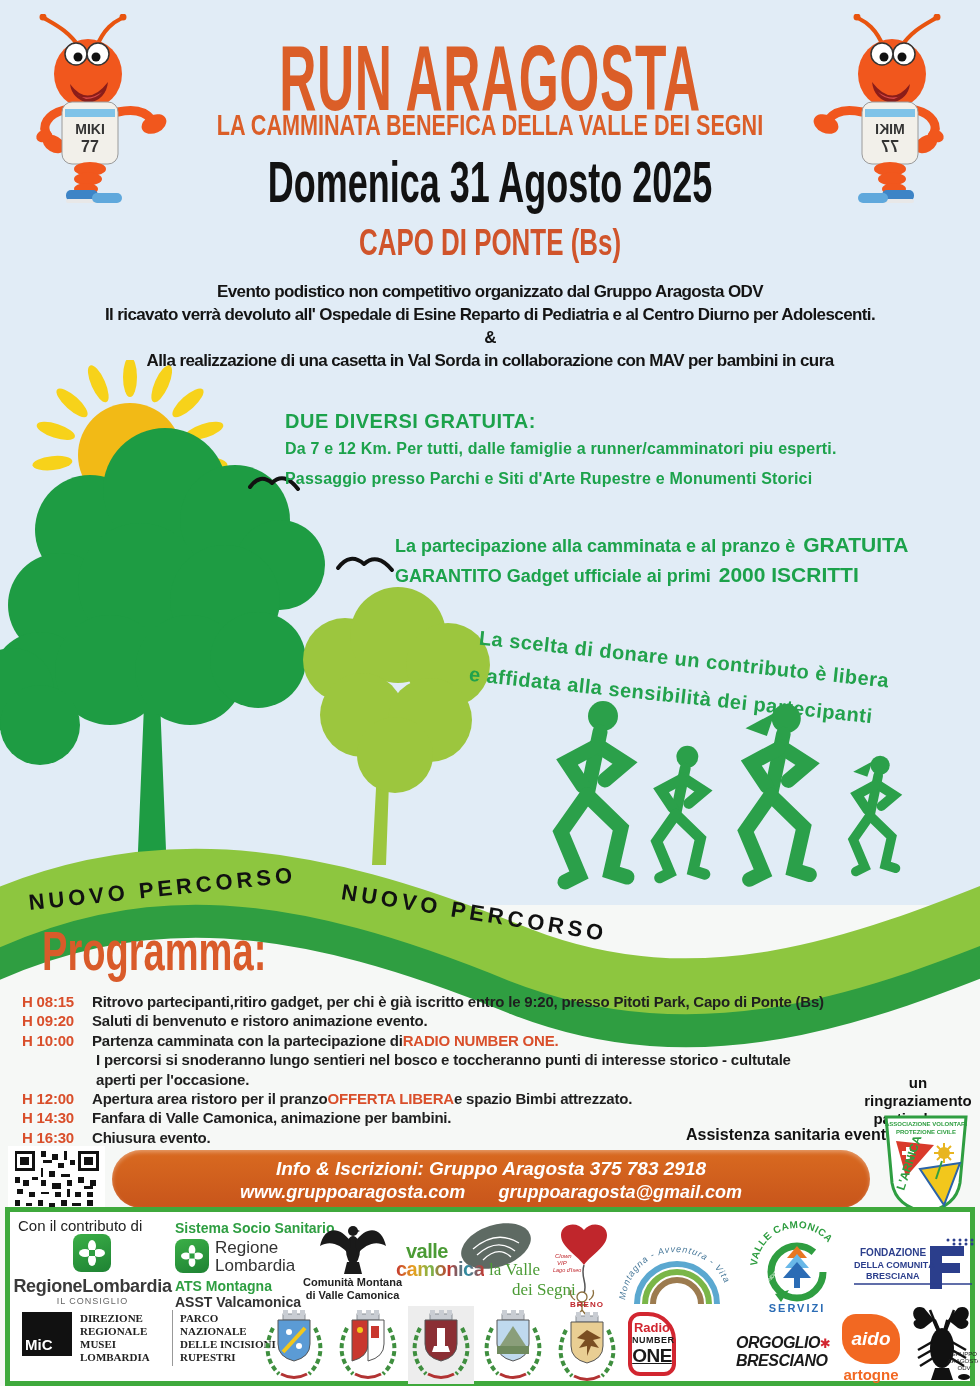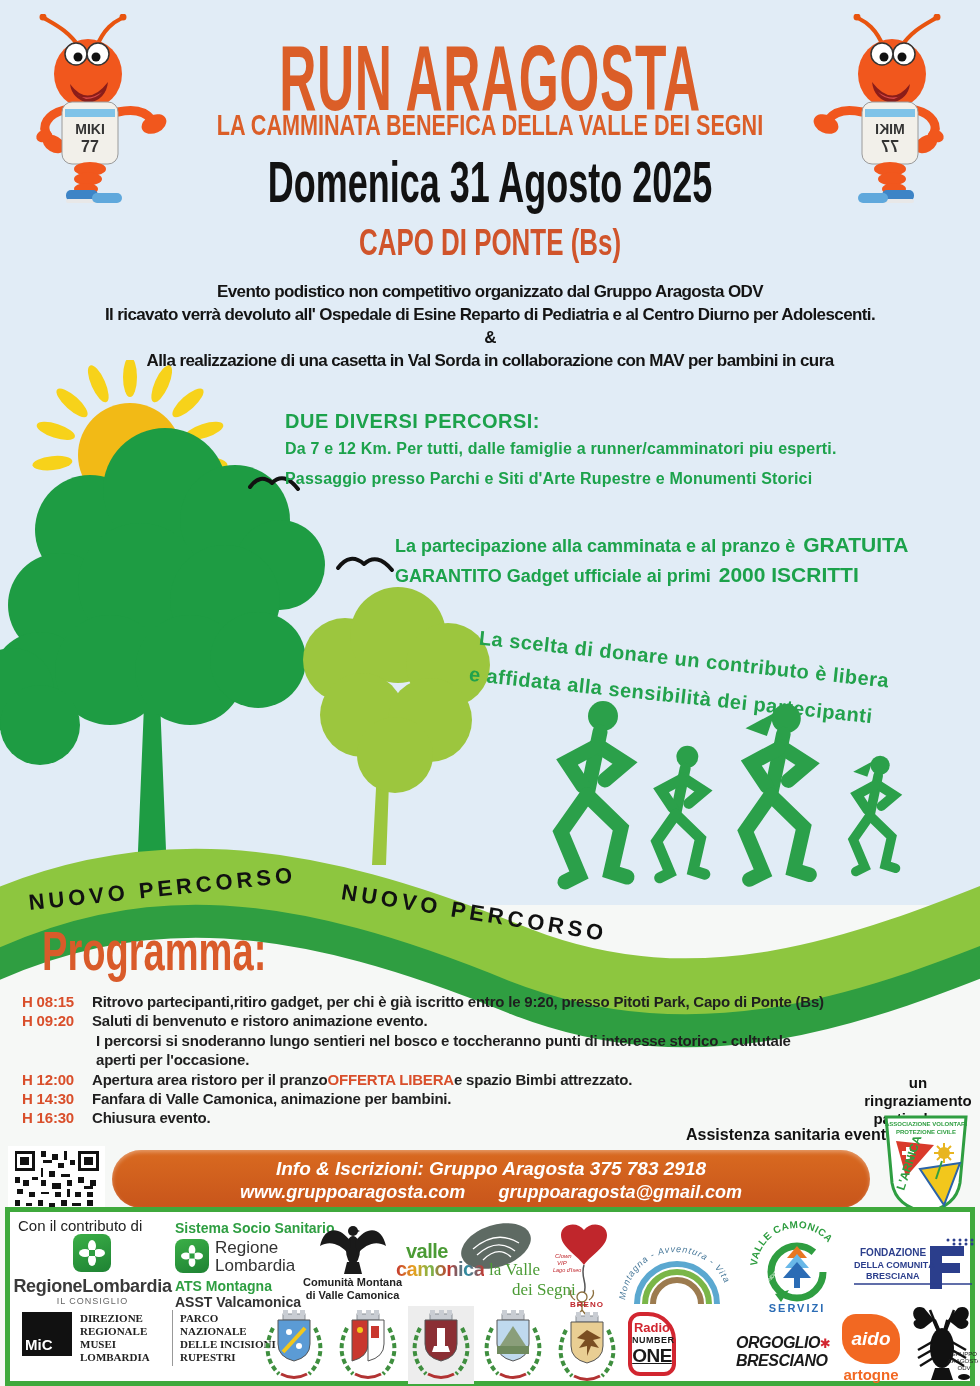--- a/index.html
+++ b/index.html
@@ -171,21 +171,21 @@
         <circle cx="395" cy="395" r="38"></circle>
     </g>
     <g stroke="#111" stroke-width="4" fill="none" stroke-linecap="round">
       <path d="M250,127 Q260,113 272,123 M272,123 Q284,111 298,129"></path>
     </g>
     <g stroke="#111" stroke-width="4" fill="none" stroke-linecap="round">
       <path d="M338,208 Q350,192 364,204 M364,204 Q377,192 392,210"></path>
     </g>
   </svg>
 
-  <div class="abs perc-head">DUE DIVERSI PERCORSI:</div>
+  <div class="abs perc-head">DUE DIVERSI GRATUITA:</div>
   <div class="abs perc-l1">Da 7 e 12 Km. Per tutti, dalle famiglie a runner/camminatori piu esperti.</div>
   <div class="abs perc-l2">Passaggio presso Parchi e Siti d'Arte Rupestre e Monumenti Storici</div>
 
   <div class="abs part-l1">
     <span>La partecipazione alla camminata e al pranzo è</span><span class="part-strong">GRATUITA</span>
   </div>
   <div class="abs part-l2">
     <span>GARANTITO Gadget ufficiale ai primi</span><span class="part-strong">2000 ISCRITTI</span>
   </div>
 
@@ -226,20 +226,25 @@
 
   <div class="abs prog-head">Programma:</div>
   <div class="abs plist">
     <div class="prow">
       <span class="ptime">H 08:15</span>
       <span>Ritrovo partecipanti,ritiro gadget, per chi è già iscritto entro le 9:20, presso Pitoti Park, Capo di Ponte (Bs)</span>
     </div>
     <div class="prow">
       <span class="ptime">H 09:20</span>
       <span>Saluti di benvenuto e ristoro animazione evento.</span>
+    </div>
+    <div class="prow">
+      <span class="ptime">H 10:00</span>
+      <span>Partenza camminata con la partecipazione di </span>
+        <span class="phl">RADIO NUMBER ONE.</span>
     </div>
     <div class="prow pind">
       <span>I percorsi si snoderanno lungo sentieri nel bosco e toccheranno punti di interesse storico - cultutale</span>
     </div>
     <div class="prow pind">
       <span>aperti per l'occasione.</span>
     </div>
     <div class="prow">
       <span class="ptime">H 12:00</span>
       <span>Apertura area ristoro per il pranzo </span>

